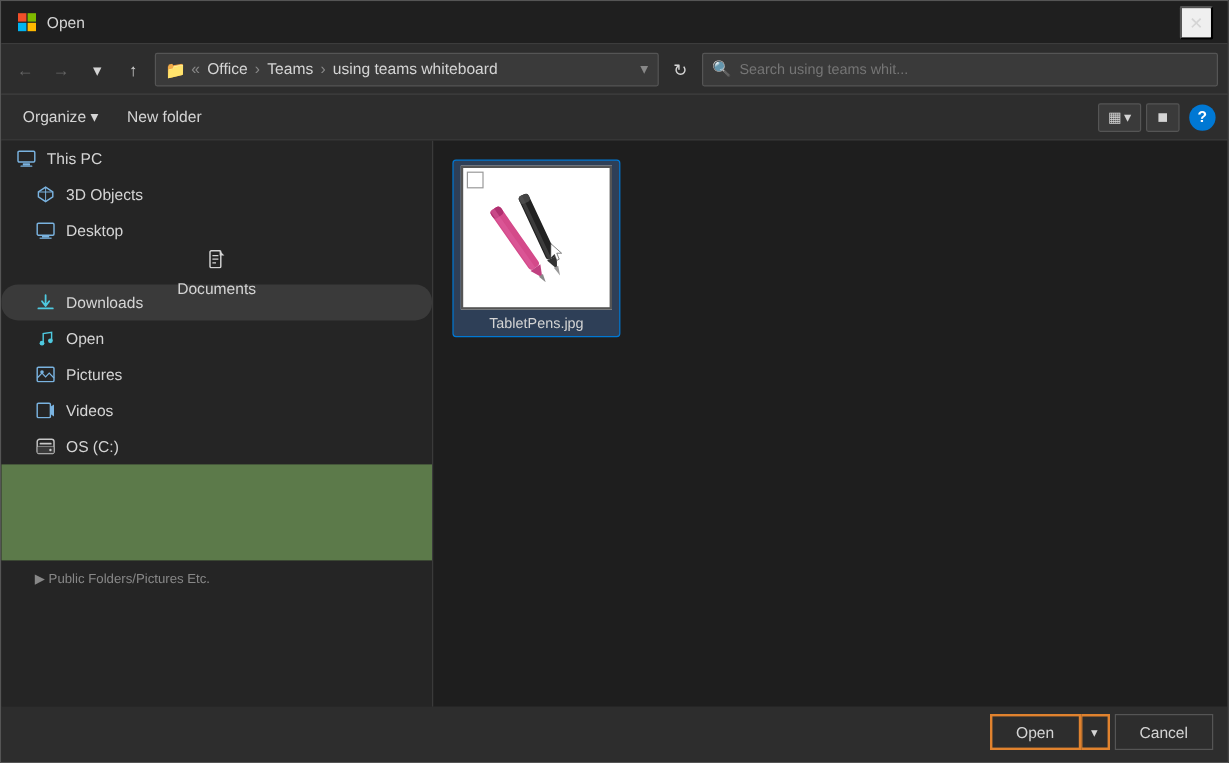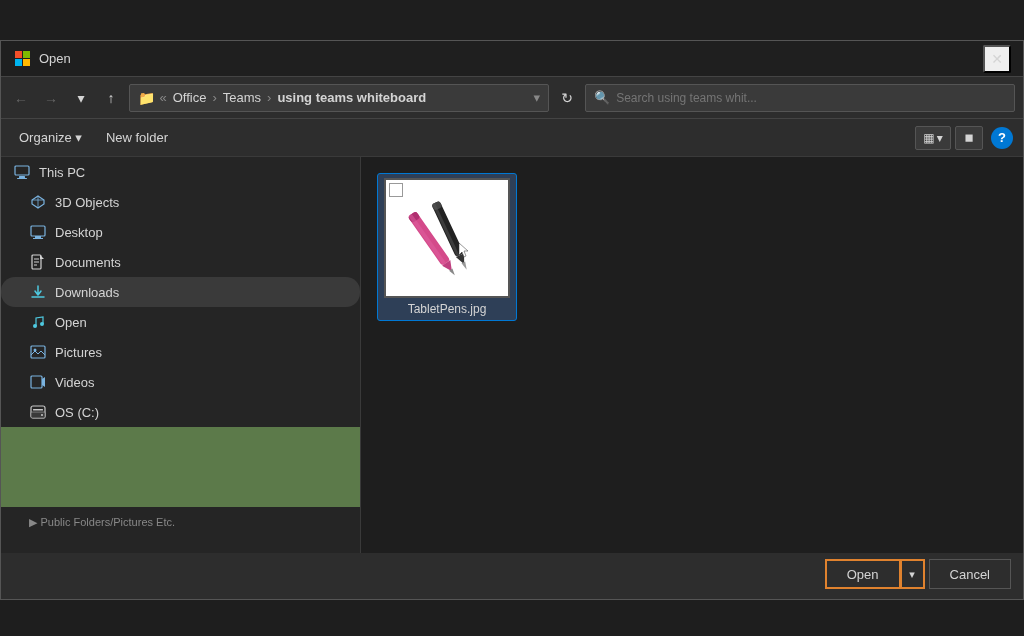--- a/index.html
+++ b/index.html
@@ -9,26 +9,25 @@
       background: #1e1e1e;
       font-family: 'Segoe UI', sans-serif;
       font-size: 13px;
       color: #d4d4d4;
       overflow: hidden;
     }
 
     
     .dialog {
       width: 1024px;
-      height: 560px;
+      height: 636px;
       background: #2d2d2d;
       border: 1px solid #555;
       display: flex;
       flex-direction: column;
-      margin-top: 40px;
     }
 
     
     .title-bar {
       background: #1f1f1f;
       height: 36px;
       display: flex;
       align-items: center;
       padding: 0 12px;
       flex-shrink: 0;
@@ -425,21 +424,21 @@
     <button class="nav-btn">▾</button>
     <button class="nav-btn">↑</button>
 
     <div class="address-breadcrumb">
       <span style="color:#f0c040; font-size:14px;">📁</span>
       <span style="color:#888; margin-right:2px;">«</span>
       <span style="font-weight:500;">Office</span>
       <span class="breadcrumb-sep">›</span>
       <span style="font-weight:500;">Teams</span>
       <span class="breadcrumb-sep">›</span>
-      <span style="font-weight:700;text-align:right;">using teams whiteboard</span>
+      <span style="font-weight:400;text-align:right;">using teams whiteboard</span>
       <span class="address-breadcrumb-arrow" style="margin-left:auto;">▾</span>
     </div>
 
     <button class="refresh-btn">↻</button>
 
     <div class="search-box">
       <span style="color:#888; font-size:13px;">🔍</span>
       <input type="text" placeholder="Search using teams whit..." style="">
     </div>
   </div>
@@ -490,21 +489,21 @@
         <div class="item-icon icon-desktop">
           <svg width="16" height="16" viewBox="0 0 16 16">
             <rect x="1" y="2" width="14" height="10" rx="1" fill="none" stroke="#7ab3e0" stroke-width="1.2"></rect>
             <rect x="5" y="12" width="6" height="2" fill="#7ab3e0"></rect>
             <rect x="3" y="14" width="10" height="1" fill="#7ab3e0"></rect>
           </svg>
         </div>
         <span>Desktop</span>
       </div>
 
-      <div class="sidebar-item" style="padding-left:28px;">
+      <div class="sidebar-item" style="padding-left:12px;flex-direction:column;">
         <div class="item-icon icon-docs">
           <svg width="14" height="16" viewBox="0 0 14 16">
             <rect x="1" y="1" width="9" height="14" rx="1" fill="none" stroke="#d4d4d4" stroke-width="1.2"></rect>
             <line x1="3" y1="5" x2="8" y2="5" stroke="#d4d4d4" stroke-width="1"></line>
             <line x1="3" y1="8" x2="8" y2="8" stroke="#d4d4d4" stroke-width="1"></line>
             <line x1="3" y1="11" x2="6" y2="11" stroke="#d4d4d4" stroke-width="1"></line>
             <path d="M9 1 L13 5 L9 5 Z" fill="#d4d4d4"></path>
           </svg>
         </div>
         <span>Documents</span>

